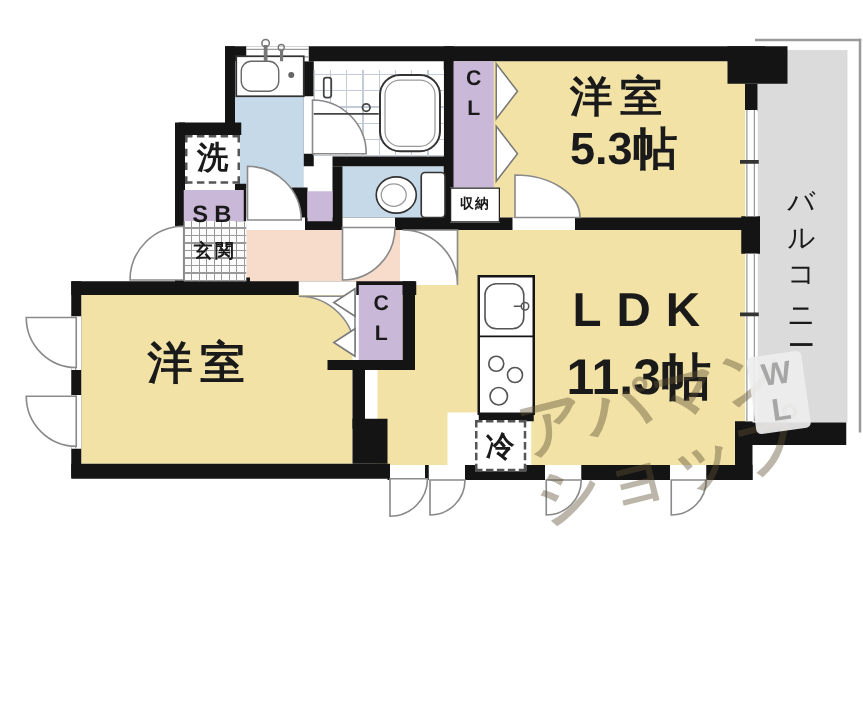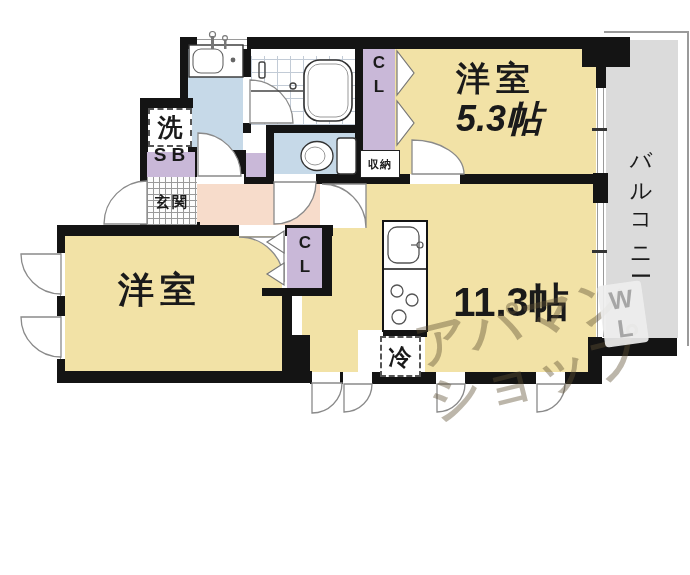--- a/index.html
+++ b/index.html
@@ -183,33 +183,34 @@
       </g>
       <g fill="#fff" stroke="#555" stroke-width="1.3">
         <circle cx="397" cy="291" r="6"></circle>
         <circle cx="412" cy="300" r="6"></circle>
         <circle cx="399" cy="317" r="7"></circle>
       </g>
     </g>
   </svg>
 
   <div class="lbl" style="left:496px;top:78px;font-size:34px;letter-spacing:6px;font-weight:600;">洋室</div>
-  <div class="lbl" style="left:499px;top:119px;font-size:36px;font-weight:600;font-style:italic;">5.3帖</div>
-
+  <div class="lbl" style="left:499px;top:119px;font-size:36px;font-weight:600;">5.3帖</div>
+
+  <div class="lbl" style="left:515px;top:249px;font-size:38px;letter-spacing:12px;font-weight:600;">LDK</div>
   <div class="lbl" style="left:511px;top:302px;font-size:40px;font-weight:600;">11.3帖</div>
 
   <div class="lbl" style="left:160px;top:290px;font-size:36px;letter-spacing:6px;font-weight:600;">洋室</div>
 
   <div class="lbl vert" style="left:641px;top:204px;font-size:22px;letter-spacing:7px;font-weight:500;">バルコニー</div>
 
   <div class="lbl" style="left:172px;top:201px;font-size:15px;letter-spacing:2px;font-weight:600;">玄関</div>
 
   <div class="lbl" style="left:170px;top:127px;font-size:25px;font-weight:600;">洗</div>
 
-  <div class="lbl" style="left:172px;top:154px;font-size:19px;letter-spacing:5px;font-weight:600;text-align:right;">SB</div>
+  <div class="lbl" style="left:172px;top:172px;font-size:19px;letter-spacing:5px;font-weight:600;text-align:right;">SB</div>
 
   <div class="lbl vert" style="left:379px;top:77px;font-size:17px;letter-spacing:5px;font-weight:600;">CL</div>
 
   <div class="lbl vert" style="left:305px;top:257px;font-size:17px;letter-spacing:5px;font-weight:600;">CL</div>
 
   <div class="lbl" style="left:380px;top:164px;font-size:11px;letter-spacing:1px;font-weight:600;">収納</div>
 
   <div class="lbl" style="left:400px;top:357px;font-size:23px;font-weight:600;">冷</div>
 
   <div id="watermark">

